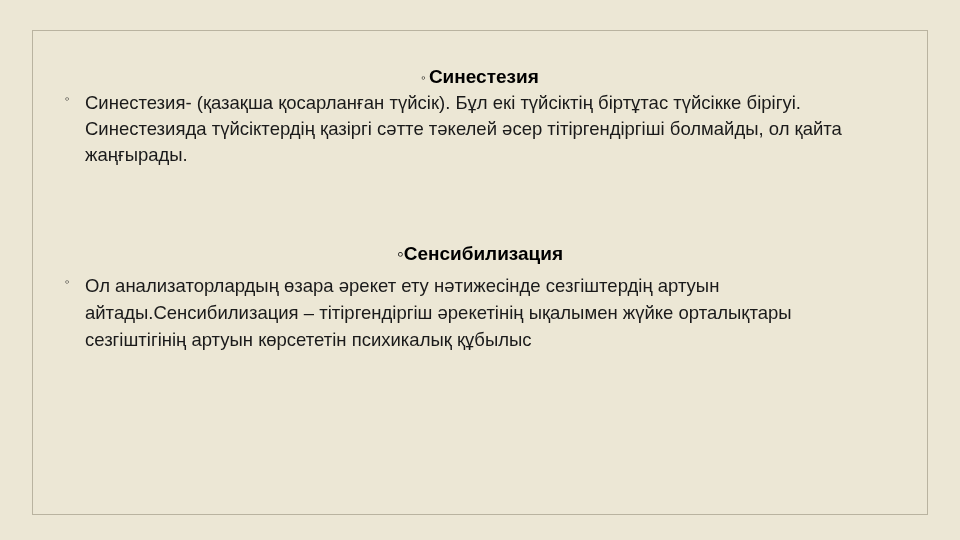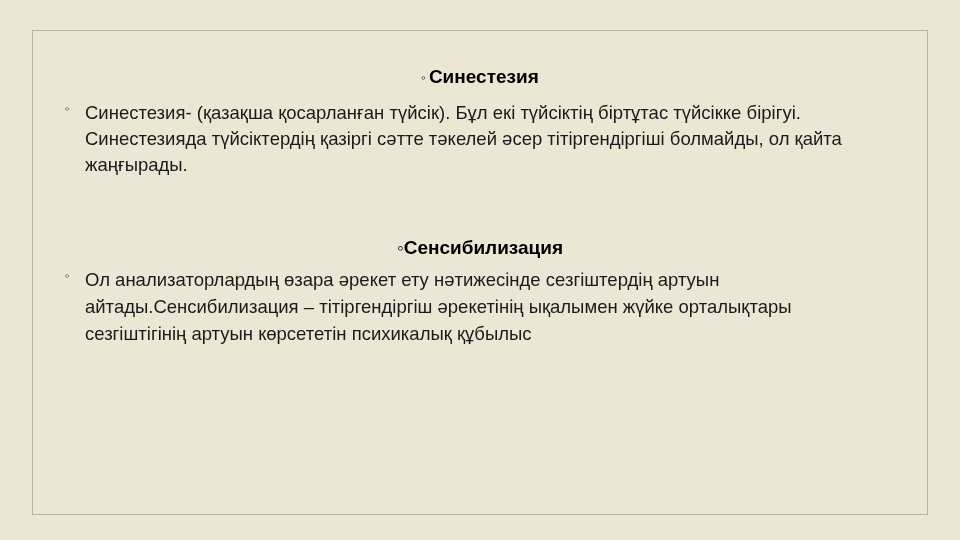--- a/index.html
+++ b/index.html
@@ -29,21 +29,21 @@
     border: 1px solid #b9b3a0;
     box-sizing: border-box;
     padding: 34px 30px 0 30px;
   }
   .heading {
     text-align: center;
     font-size: 19px;
     font-weight: bold;
     color: #000000;
     line-height: 1.3;
-    margin: 0 0 10px 0;
+    margin: 0 0 0 0;
   }
   .heading .bullet-mark {
     font-size: 13px;
     vertical-align: 1px;
     margin-right: 3px;
     font-weight: normal;
   }
   .para {
     position: relative;
     font-size: 18.5px;
@@ -61,21 +61,21 @@
   }
   .gap-lg {
     height: 58px;
   }
   .heading-2 {
     text-align: center;
     font-size: 19px;
     font-weight: bold;
     color: #000000;
     line-height: 1.3;
-    margin: 0 0 6px 0;
+    margin: 16px 0 6px 0;
   }
   .para-2 {
     position: relative;
     font-size: 18.5px;
     color: #1a1a1a;
     line-height: 1.45;
     margin: 0;
     padding-left: 22px;
   }
   .para-2 .bullet-mark {

